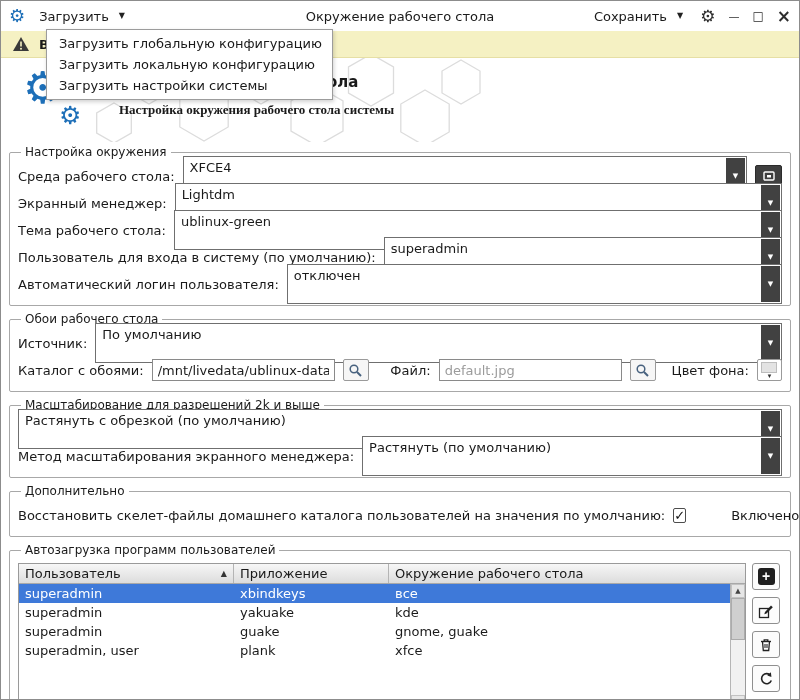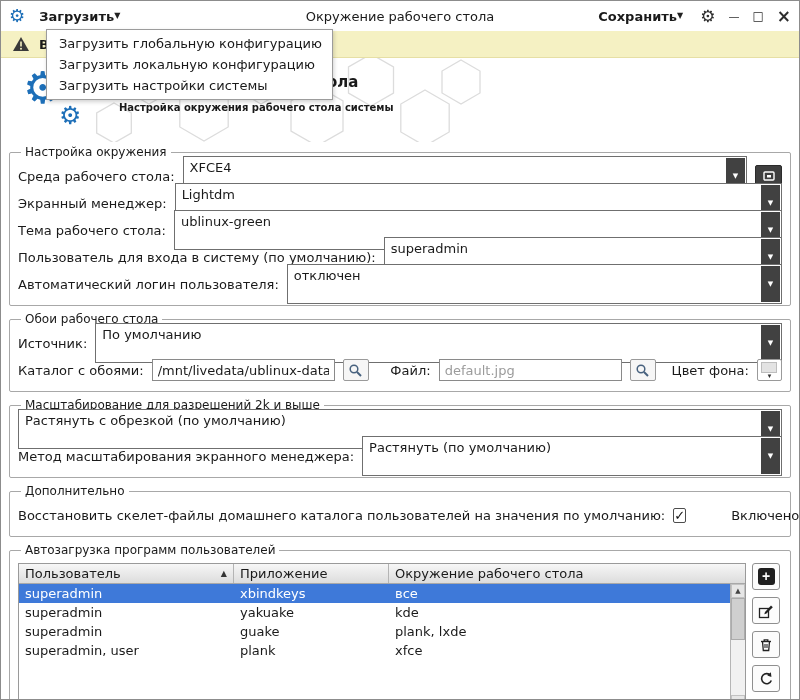--- a/index.html
+++ b/index.html
@@ -11,21 +11,21 @@
   }
   .window {
     position:relative; width:800px; height:700px;
     border:1px solid #8c8c8c; background:#fff;
     display:flex; flex-direction:column; overflow:hidden;
   }
 
   
   .titlebar { flex:0 0 30px; display:flex; align-items:center; padding:0 8px; position:relative; background:#fff; }
   .app-icon { color:#1d6fb8; font-size:18px; margin-right:10px; line-height:1; }
-  .menu-btn { display:flex; align-items:center; gap:0; font-size:13px; background:none; border:none; font-family:inherit; cursor:pointer; padding:2px 4px; color:#1a1a1a;font-weight:bold; }
+  .menu-btn { display:flex; align-items:center; gap:10px; font-size:13px; background:none; border:none; font-family:inherit; cursor:pointer; padding:2px 4px; color:#1a1a1a; }
   .caret { font-size:8px; color:#222; line-height:1; }
   .title-center { position:absolute; left:0; right:0; text-align:center; font-size:13px; pointer-events:none; }
   .tb-right { margin-left:auto; display:flex; align-items:center; gap:13px; z-index:2; }
   .gear-btn { background:none; border:none; font-size:17px; color:#2d2d2d; cursor:pointer; padding:0; line-height:1; }
   .winctl { background:none; border:none; font-family:inherit; cursor:pointer; padding:0; color:#2d2d2d; line-height:1; }
   .winctl.min { font-size:11px; }
   .winctl.max { font-size:12px; }
   .winctl.close { font-size:17px; font-weight:bold; }
 
   
@@ -33,21 +33,21 @@
   .warn-text { font-size:13px; font-weight:bold; }
 
   
   .banner { flex:0 0 84px; position:relative; overflow:hidden; background:#fff; }
   .hexes { position:absolute; left:88px; top:0; }
   .logo { position:absolute; left:22px; top:8px; color:#1d6fb8; width:80px; height:72px; }
   .gear-big { font-size:44px; line-height:1; display:block; }
   .gear-small { font-size:25px; line-height:1; position:absolute; left:36px; top:37px; }
   .banner-text { position:absolute; left:118px; top:15px; }
   .banner-title { font-size:15px; font-weight:bold; margin-bottom:11px; }
-  .banner-sub { font-size:10px; font-weight:bold; }
+  .banner-sub { font-size:13px; font-weight:bold;font-family:Liberation Serif, serif; }
 
   
   .dropdown-menu { position:absolute; left:45px; top:28px; width:287px; background:#fff; border:1px solid #9c9c9c; z-index:30; padding:3px 0; box-shadow:1px 2px 4px rgba(0,0,0,.18); }
   .menu-item { font-size:13px; padding:3px 12px; white-space:nowrap; cursor:pointer; }
 
   
   fieldset { margin:3px 8px; border:1px solid #a8a8a8; border-radius:2px; padding:1px 8px 5px; min-inline-size:0; }
   legend { font-size:12px; padding:0 4px; margin-left:3px; }
   .frow { display:flex; align-items:center; gap:8px; margin:5px 0; height:22px; }
   .flabel { font-size:13px; white-space:nowrap; }
@@ -286,21 +286,21 @@
               <div>все</div>
             </div>
             <div class="tr">
               <div>superadmin</div>
               <div>yakuake</div>
               <div>kde</div>
             </div>
             <div class="tr">
               <div>superadmin</div>
               <div>guake</div>
-              <div>plank, lxde</div>
+              <div>gnome, guake</div>
             </div>
             <div class="tr">
               <div>superadmin, user</div>
               <div>plank</div>
               <div>xfce</div>
             </div>
           </div>
           <div class="vscroll">
             <div class="sb-btn">▲</div>
             <div class="sb-thumb"></div>

